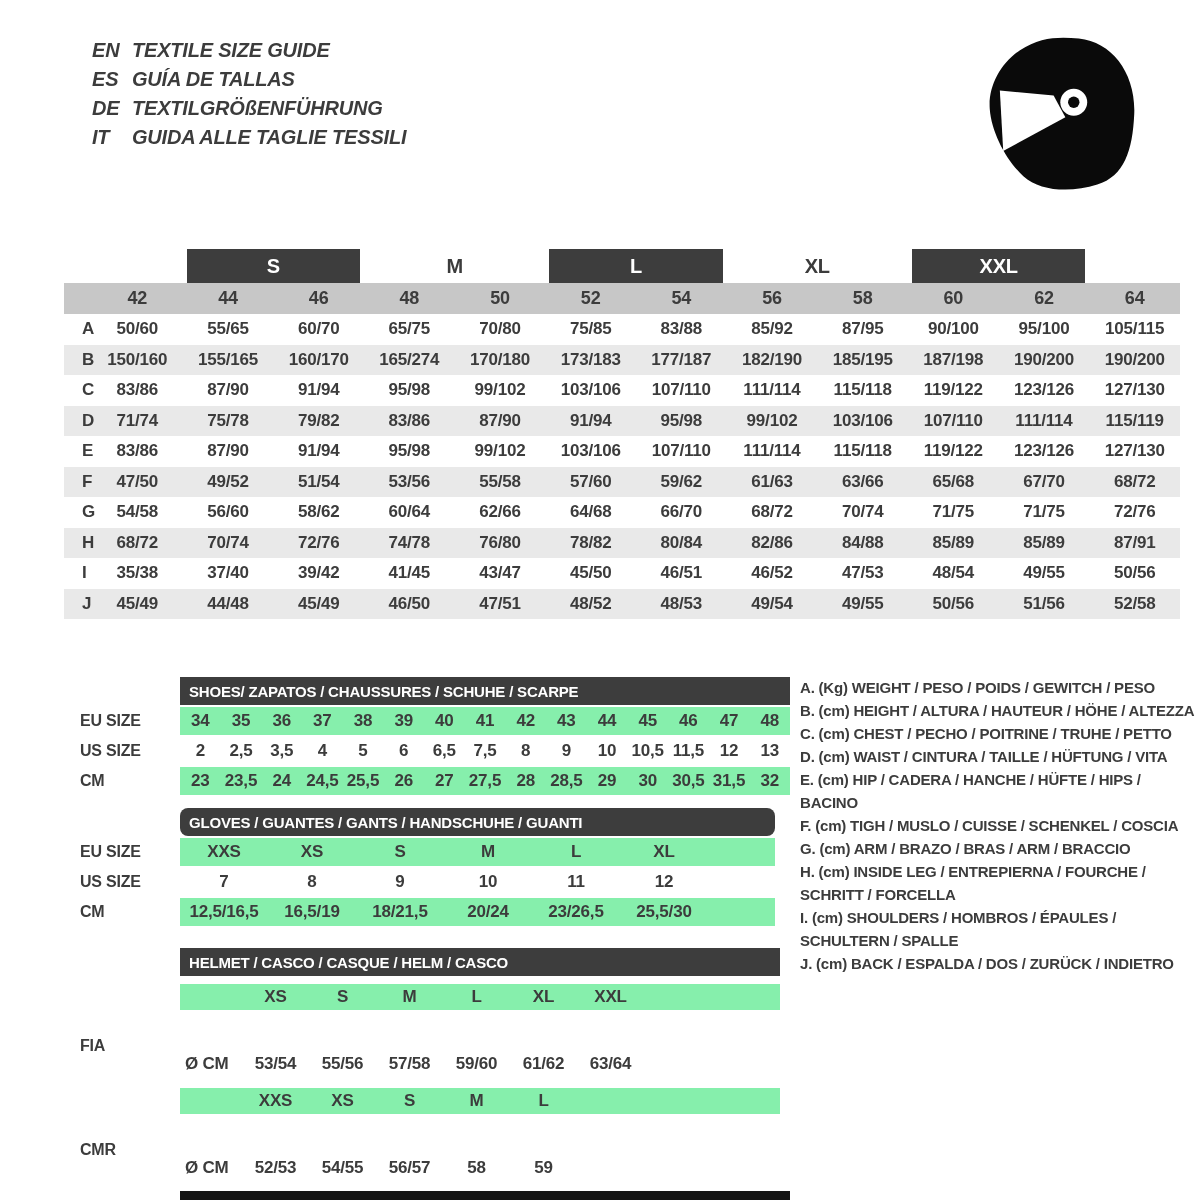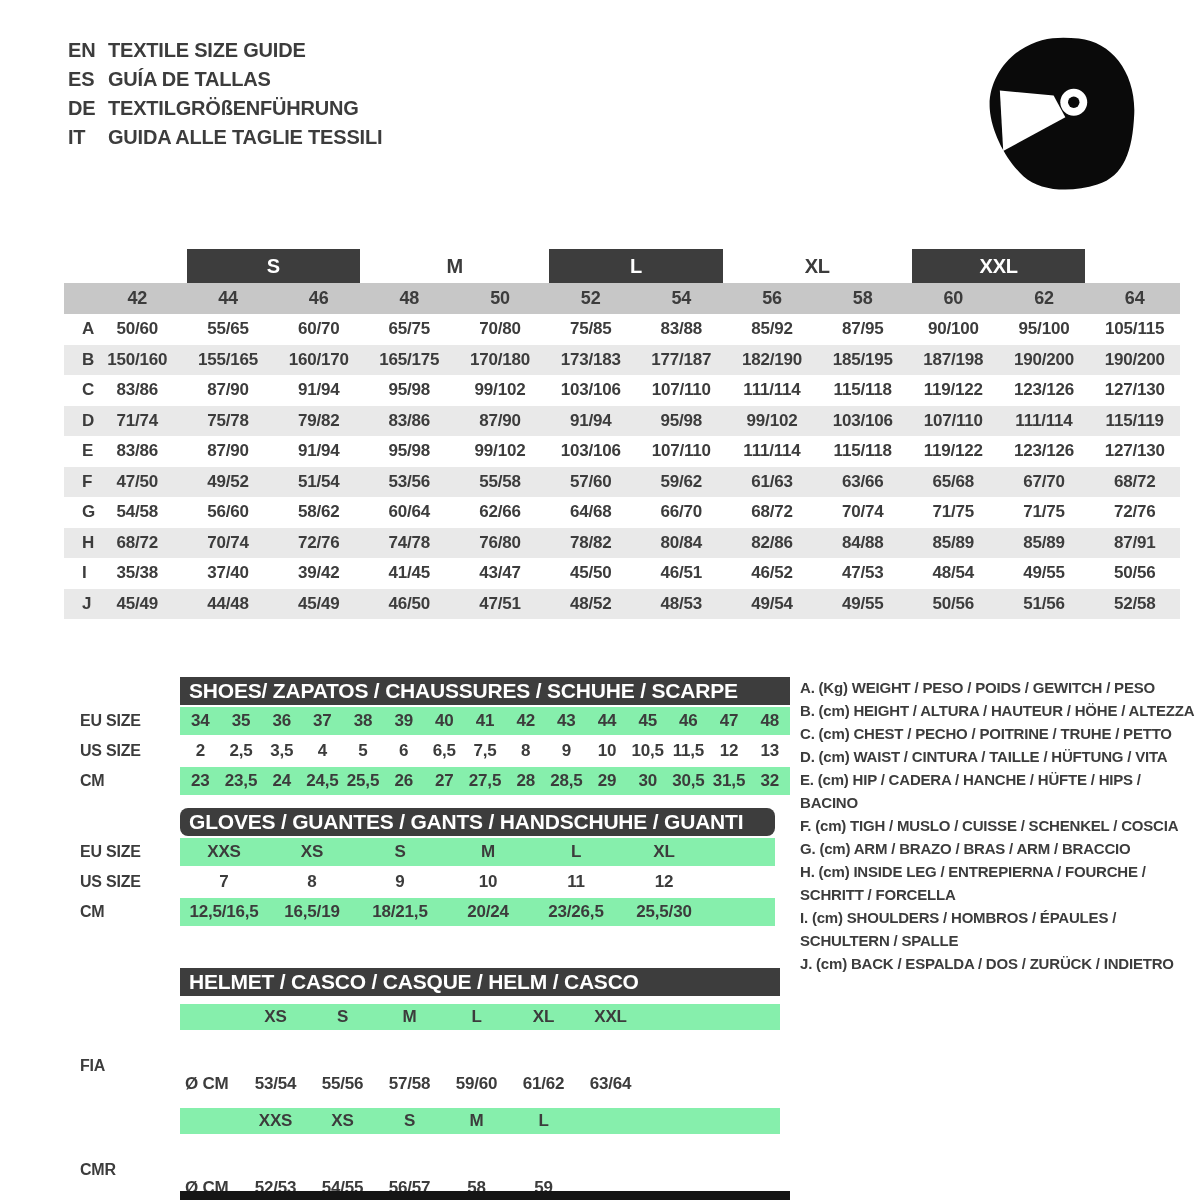--- a/index.html
+++ b/index.html
@@ -3,21 +3,21 @@
 <meta charset="utf-8">
 <style>
   * { margin:0; padding:0; box-sizing:border-box; }
   body { background:#fff; }
   .page {
     position:relative; width:1200px; height:1200px; background:#ffffff;
     font-family:"Liberation Sans", sans-serif; color:#3c3c3c; overflow:hidden;
   }
 
   
-  .title-block { position:absolute; left:68px; top:36px; }
+  .title-block { position:absolute; left:92px; top:36px;font-style:italic; }
   .title-row { display:flex; font-weight:bold; font-size:20px; line-height:29px; letter-spacing:-0.2px; }
   .title-row .lang { width:40px; }
 
   
   .helmet-icon { position:absolute; left:978px; top:30px; width:168px; height:168px; }
 
   
   .size-table { position:absolute; left:64px; top:249px; width:1116px; letter-spacing:-0.2px; }
   .band-row { display:grid; grid-template-columns:28px repeat(12,1fr); height:34px; }
   .band-cell { display:flex; align-items:center; justify-content:center; font-weight:bold; font-size:20px; }
@@ -29,23 +29,23 @@
   .data-row.alt { background:#e9e9e9; }
   .data-row .letter { justify-content:flex-start !important; padding-left:18px; }
 
   
   .sub-section { position:absolute; left:65px; letter-spacing:-0.2px; }
   .shoes-section { top:677px; }
   .gloves-section { top:808px; }
   .helmet-section { top:948px; }
   .sub-row { display:flex; margin-bottom:2px; }
   .side-label { width:115px; display:flex; align-items:center; padding-left:15px; font-weight:bold; font-size:16px; }
-  .dark-bar { height:28px; background:#3d3d3d; color:#fff; font-weight:bold; font-size:21px;
+  .dark-bar { height:28px; background:#3d3d3d; color:#fff; font-weight:bold; font-size:15px;
               display:flex; align-items:center; padding-left:9px; }
-  .shoes-bar { width:610px; } .gloves-bar { width:595px;border-radius:8px; } .helmet-bar { width:600px;margin-top:20px; }
+  .shoes-bar { width:610px; } .gloves-bar { width:595px;border-radius:8px; } .helmet-bar { width:600px; }
   .cells { display:grid; height:28px; }
   .cells > div { display:flex; align-items:center; justify-content:center; font-weight:bold; font-size:17px; }
   .cells .unit { justify-content:flex-start; padding-left:5px; }
   .gray { background:#86efac; }
   .shoes-cells { width:610px; grid-template-columns:repeat(15,1fr); }
   .gloves-cells { width:595px; grid-template-columns:repeat(6,88px) 1fr; }
   .helmet-cells { width:600px; grid-template-columns:62px repeat(6,67px) 1fr;margin-top:35px; }
   .h-size { height:26px; margin-top:6px; }
   .h-size > div { font-size:17px; }
   .h-val { height:33px; }
@@ -125,21 +125,21 @@
           <div>87/95</div>
           <div>90/100</div>
           <div>95/100</div>
           <div>105/115</div>
         </div>
         <div class="data-row alt">
           <div class="letter">B</div>
           <div>150/160</div>
           <div>155/165</div>
           <div>160/170</div>
-          <div>165/175</div>
+          <div>165/274</div>
           <div>170/180</div>
           <div>173/183</div>
           <div>177/187</div>
           <div>182/190</div>
           <div>185/195</div>
           <div>187/198</div>
           <div>190/200</div>
           <div>190/200</div>
         </div>
         <div class="data-row">

